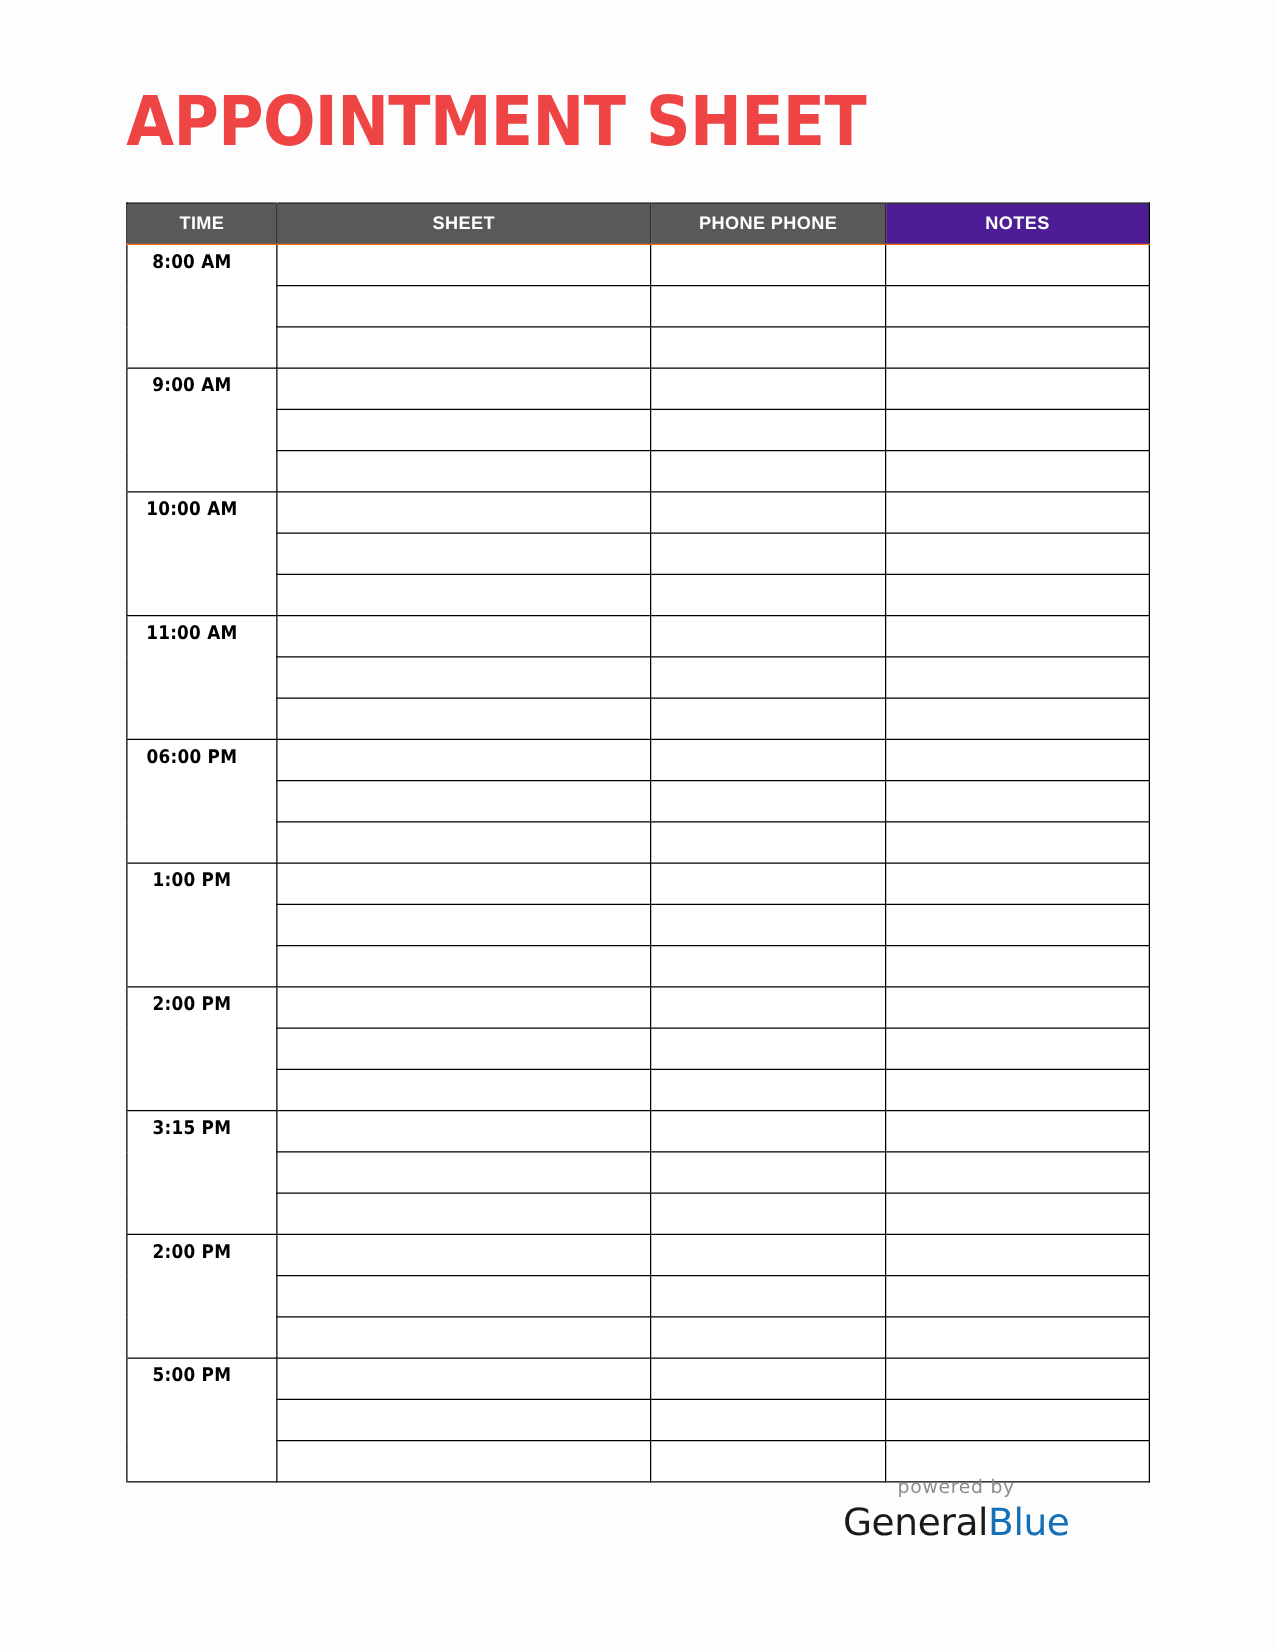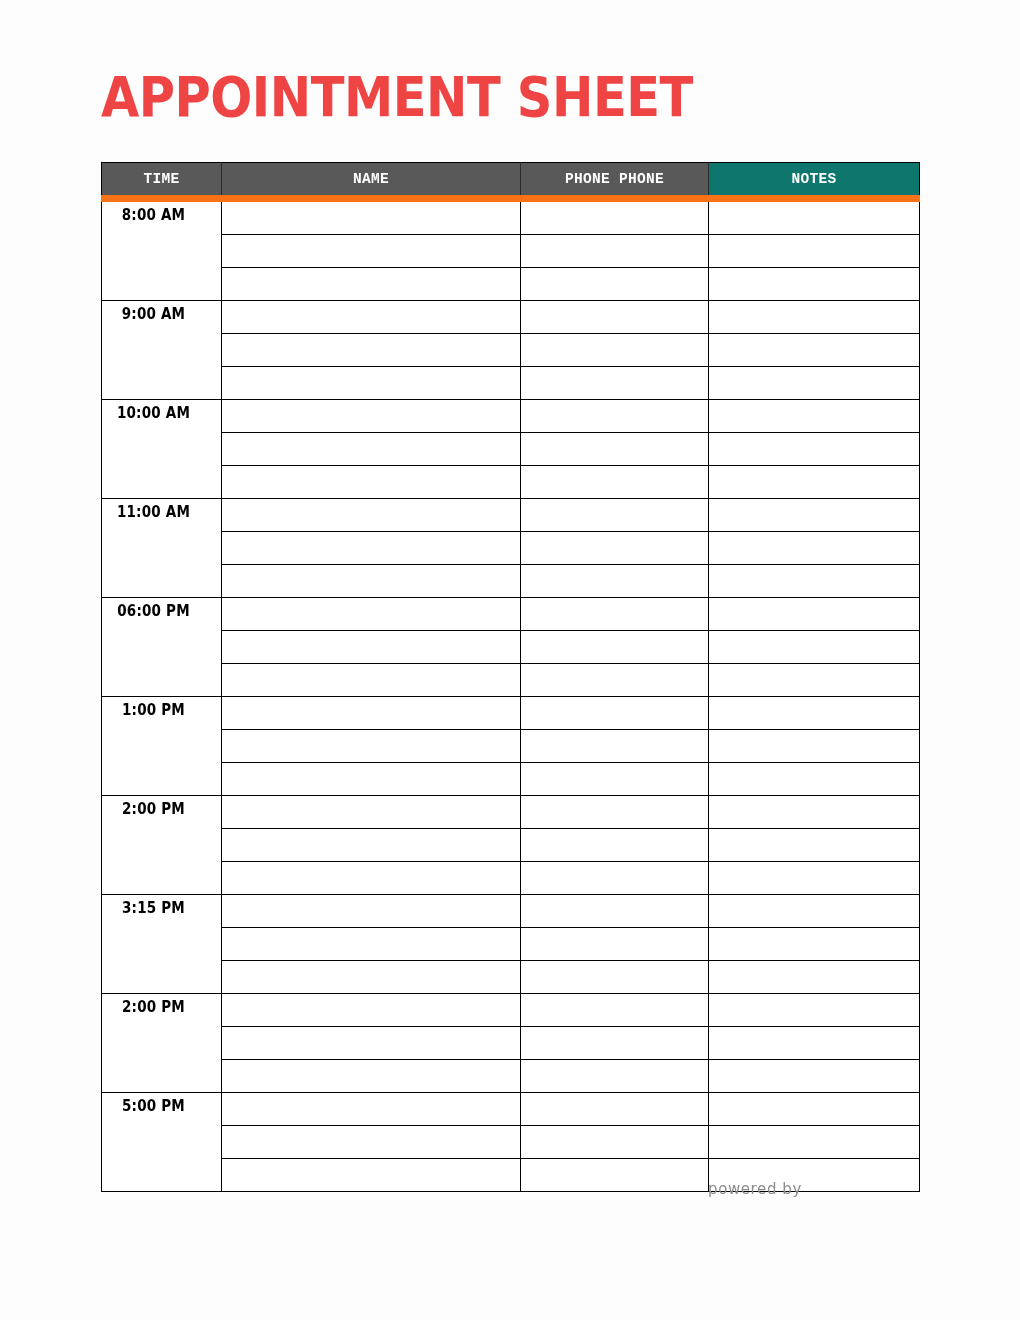--- a/index.html
+++ b/index.html
@@ -57,22 +57,22 @@
   thead th {
     background: #595959;
     color: #ffffff;
     font-size: 14.5px;
     font-weight: 700;
     letter-spacing: 0.3px;
     height: 32px;
     padding: 0;
     vertical-align: middle;
     border-right: 1px solid #2b2b2b;
-    border-bottom: 7px solid #f97316;
-    font-family: Liberation Mono, monospace;
+    border-bottom: 1px solid #f97316;
+    font-family: Liberation Sans, sans-serif;
     font-stretch: condensed;
   }
   thead th:last-child { border-right: none; }
   thead th.th-time { border-left: none; }
 
   tbody td {
     height: 32px;
     padding: 0;
     font-size: 14.5px;
     background: #ffffff;
@@ -103,21 +103,21 @@
   .sheet-table {
     border-left: 1px solid #000000;
     border-right: 1px solid #000000;
     border-top: 1px solid #000000;
     border-bottom: 1px solid #000000;
   }
 
   
   .brand {
     position: absolute;
-    right: 145px;
+    right: 135px;
     top: 1180px;
     width: 240px;
     text-align: center;
   }
   .brand .powered {
     font-size: 15px;
     color: #8c8c8c;
     letter-spacing: 0.6px;
     font-family: "DejaVu Sans", sans-serif;
     line-height: 18px;
@@ -143,23 +143,23 @@
   <table class="sheet-table">
     <colgroup>
       <col class="c-time">
       <col class="c-name">
       <col class="c-phone">
       <col class="c-notes">
     </colgroup>
     <thead>
       <tr>
         <th class="th-time" style="background: rgb(89, 89, 89); color: rgb(255, 255, 255);">TIME</th>
-        <th style="background: rgb(89, 89, 89); color: rgb(255, 255, 255);">NAME</th>
+        <th style="background: rgb(89, 89, 89); color: rgb(255, 255, 255);">SHEET</th>
         <th style="background: rgb(89, 89, 89); color: rgb(255, 255, 255);">PHONE PHONE</th>
-        <th style="background: #0f766e; color: rgb(255, 255, 255);">NOTES</th>
+        <th style="background: #4c1d95; color: rgb(255, 255, 255);">NOTES</th>
       </tr>
     </thead>
     <tbody id="table-body">
         <tr class="sub">
           <td class="time-cell" rowspan="3">8:00 AM</td>
           <td></td>
           <td></td>
           <td></td>
         </tr>
         <tr class="sub">
@@ -314,15 +314,18 @@
         <tr>
           <td></td>
           <td></td>
           <td></td>
         </tr>
       </tbody>
   </table>
 
   <div class="brand">
     <div class="powered">powered by</div>
+    <div class="logo">
+      <span class="g1" style="color: rgb(26, 26, 26);">General</span><span class="g2" style="color: rgb(21, 112, 184);">Blue</span>
+    </div>
   </div>
 
 </div>
 
 </body></html>

